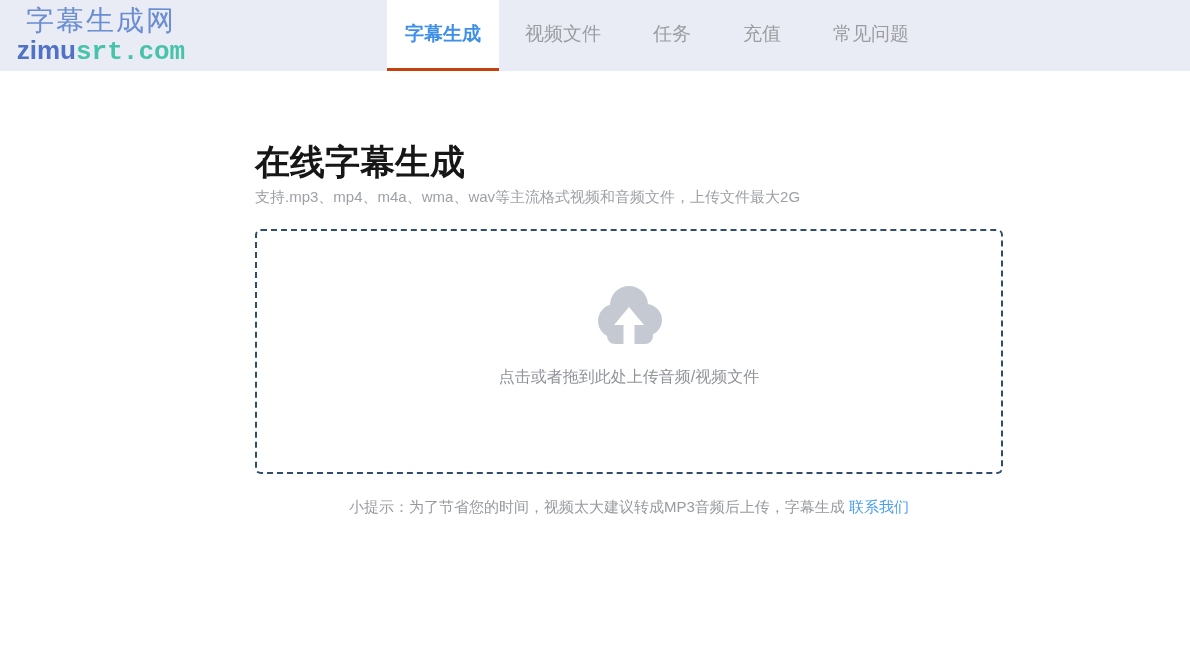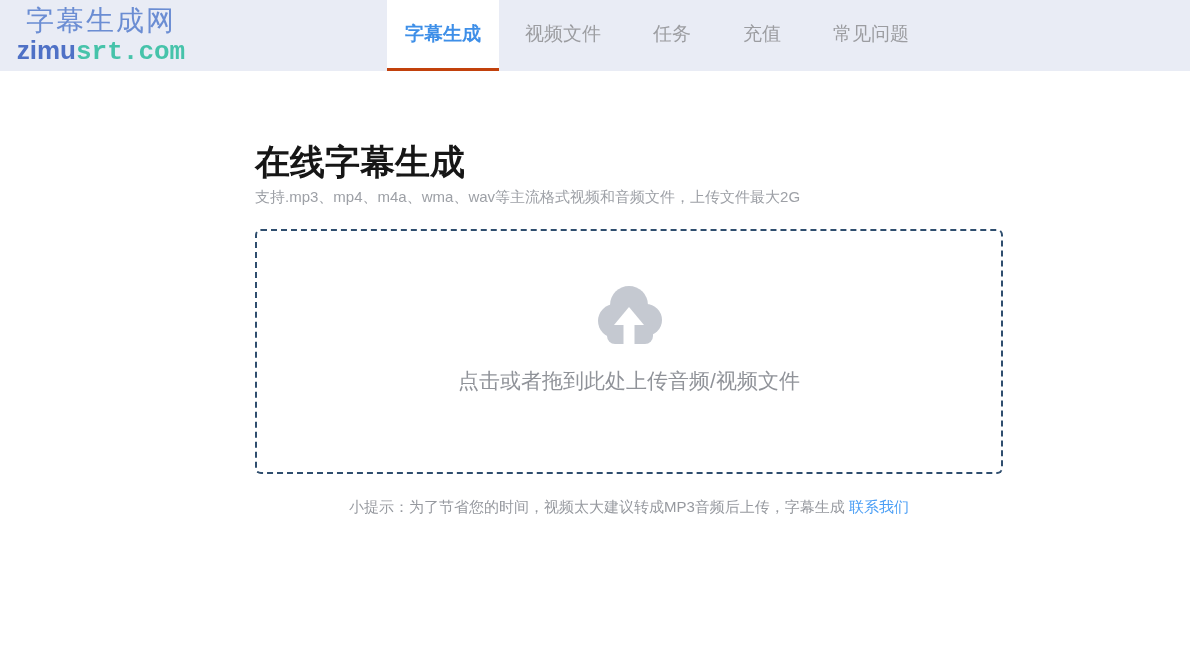--- a/index.html
+++ b/index.html
@@ -90,21 +90,21 @@
     border-radius: 6px;
     background: #ffffff;
     display: flex;
     flex-direction: column;
     align-items: center;
     padding-top: 53px;
     cursor: pointer;
   }
   .dropzone-hint {
     margin-top: 23px;
-    font-size: 21px;
+    font-size: 16px;
     color: #909399;
   }
 
   .tip {
     margin-top: 24px;
     text-align: center;
     font-size: 15px;
     color: #96999f;
   }
   .tip a {

